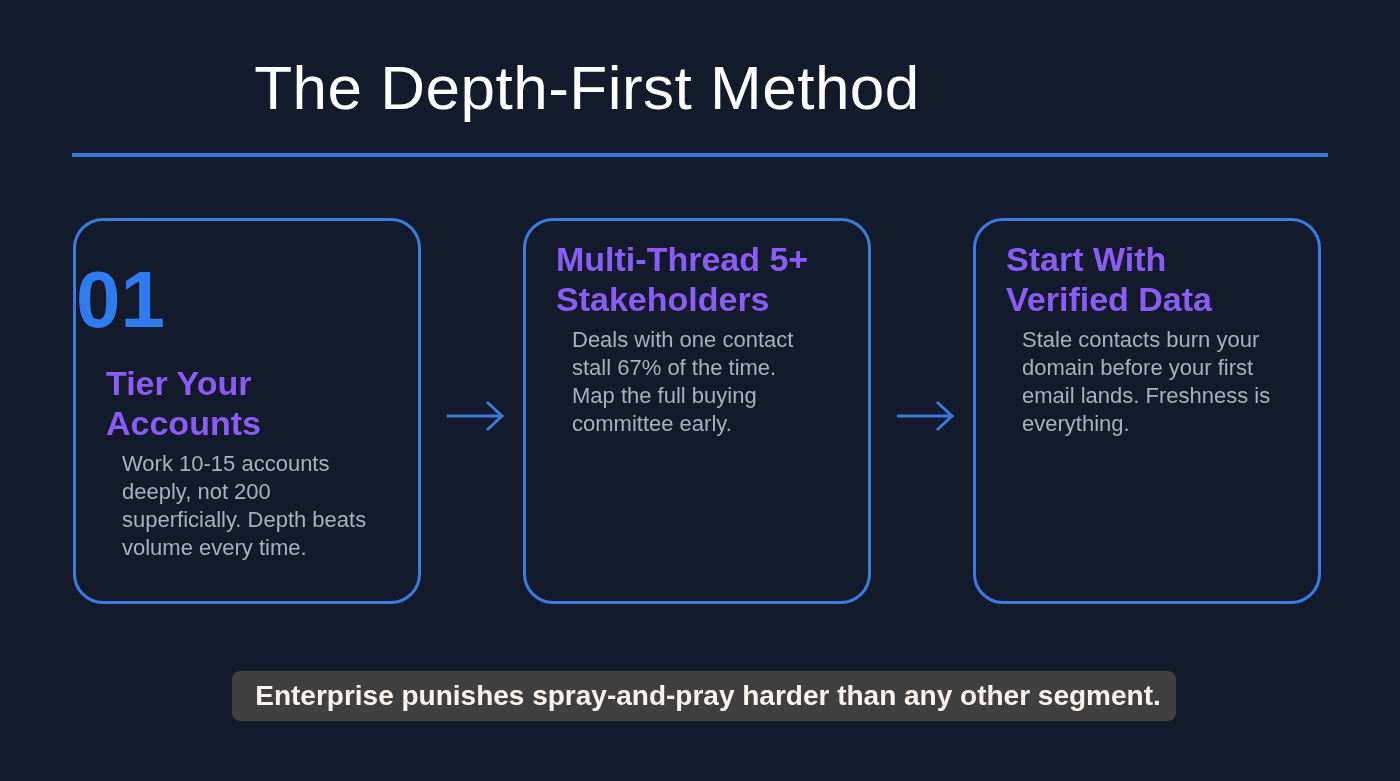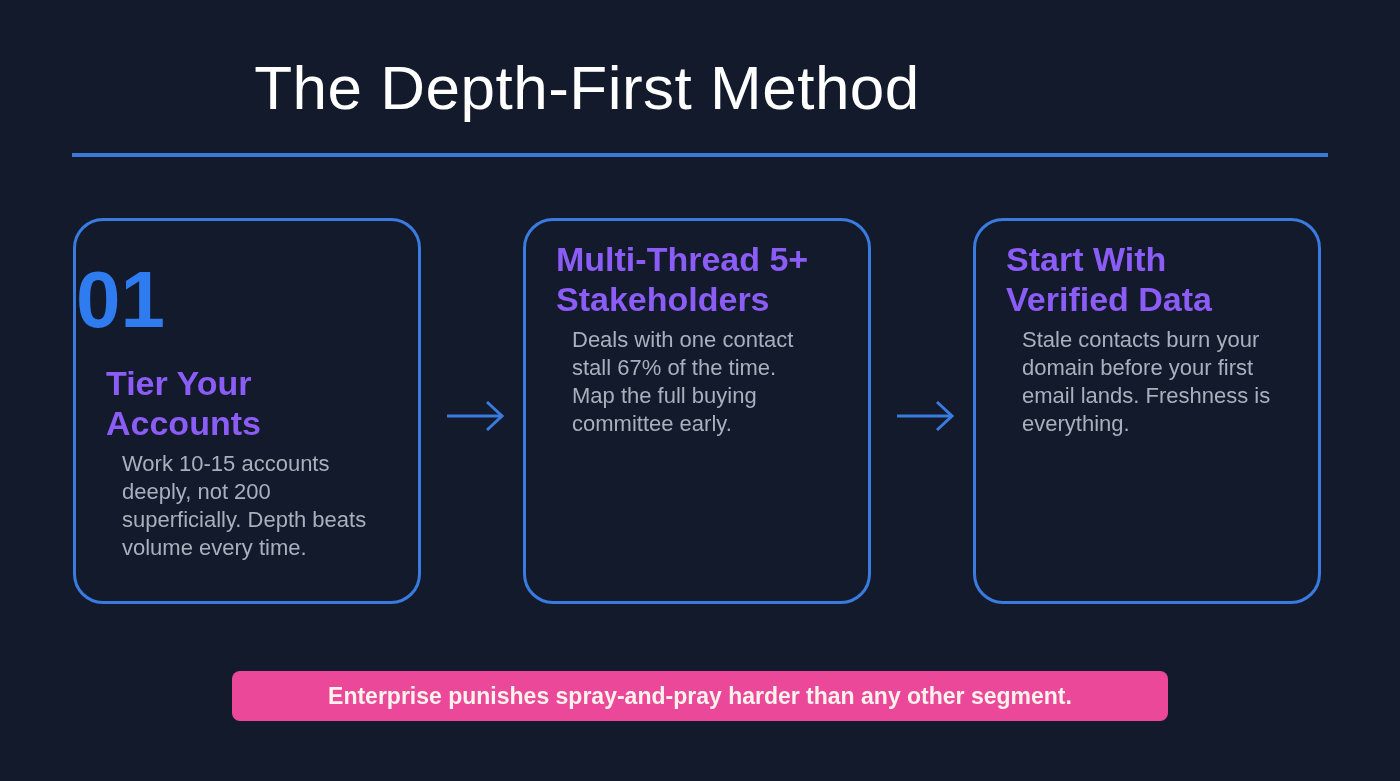--- a/index.html
+++ b/index.html
@@ -34,23 +34,23 @@
   }
   .card .body {
     margin-top:7px; font-size:22px; color:#a9b0bd; line-height:28px;
     padding:0 46px;
   }
   .arrow {
     position:absolute; top:396px; width:60px; height:40px;
   }
   .banner {
     position:absolute; left:232px; top:671px; width:936px; height:50px;
-    background:#ec4899; border-radius:8px;
-    color:#fdf2ec; font-weight:700; font-size:23px;
-    display:flex; align-items:center; justify-content:center;
+    background:#404040; border-radius:8px;
+    color:#fdf2ec; font-weight:700; font-size:28px;
+    display:flex; align-items:center; justify-content:center;padding-left:8px;
   }
 </style>
 </head>
 <body>
 
 <div class="title">The Depth-First Method</div>
 <div class="rule"></div>
 
 <div class="card" style="left:73px;">
   <div class="num">01</div>

